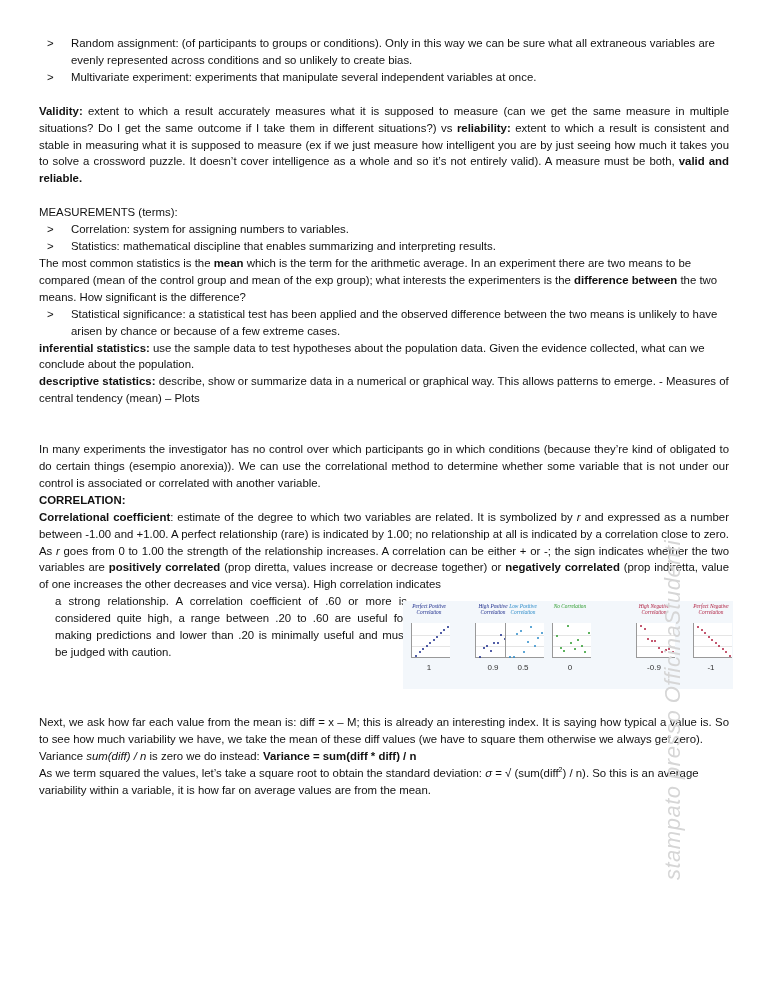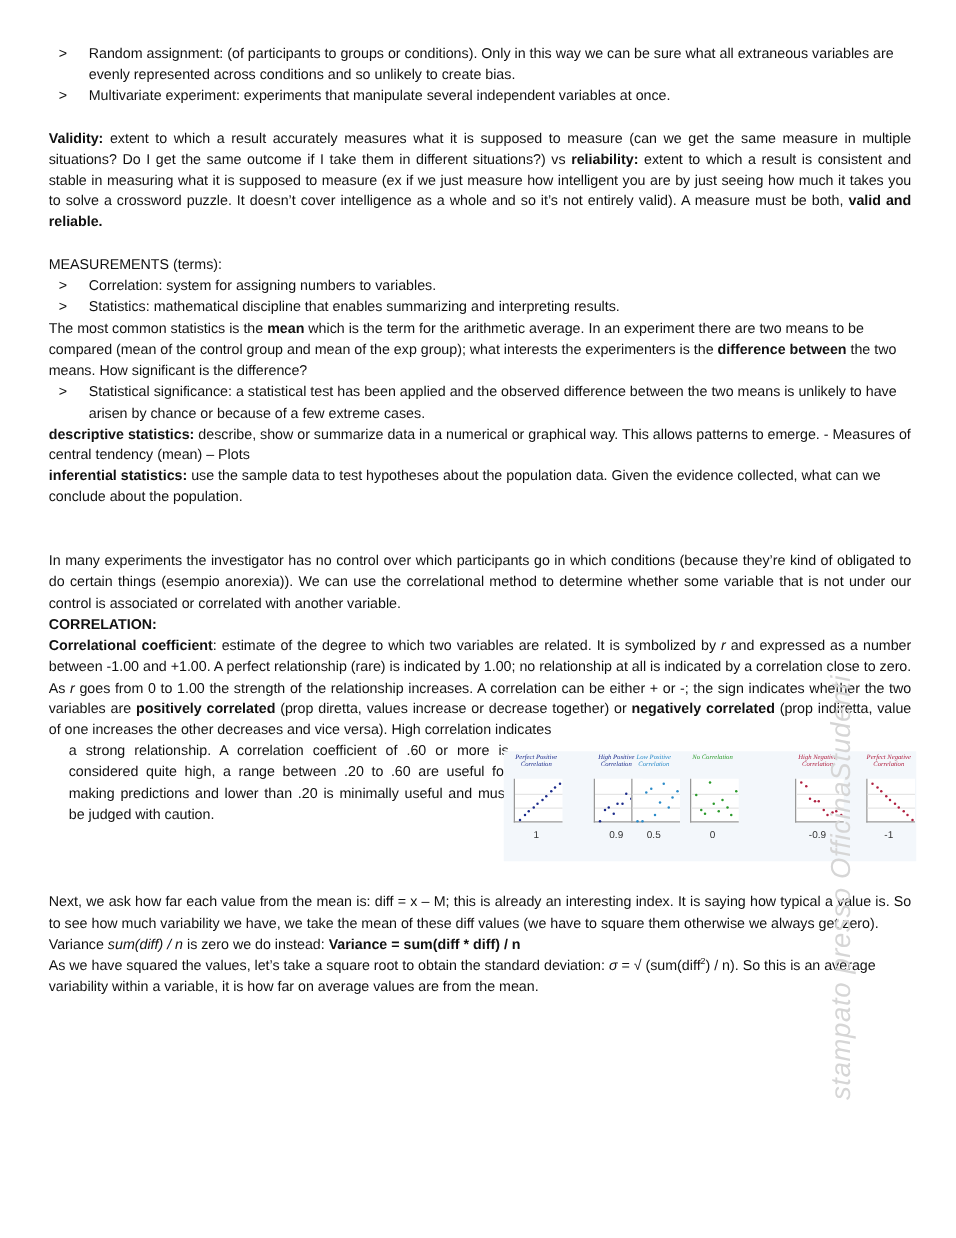--- a/index.html
+++ b/index.html
@@ -40,22 +40,22 @@
 
   <p class="p"><b>Validity:</b><span> extent to which a result accurately measures what it is supposed to measure (can we get the same measure in multiple situations? Do I get the same outcome if I take them in different situations?) vs </span><b>reliability:</b><span> extent to which a result is consistent and stable in measuring what it is supposed to measure (ex if we just measure how intelligent you are by just seeing how much it takes you to solve a crossword puzzle. It doesn’t cover intelligence as a whole and so it’s not entirely valid). A measure must be both, </span><b>valid and reliable.</b></p>
 
   <div class="gap"></div>
 
   <p class="p left">MEASUREMENTS (terms):</p>
   <p class="bullet"><span class="mark">&gt;</span><span>Correlation: </span><span>system for assigning numbers to variables.</span></p>
   <p class="bullet"><span class="mark">&gt;</span><span>Statistics: </span><span>mathematical discipline that enables summarizing and interpreting results.</span></p>
   <p class="p left"><span>The most common statistics is the </span><b>mean</b><span> which is the term for the arithmetic average. In an experiment there are two means to be compared (mean of the control group and mean of the exp group); what interests the experimenters is the </span><b>difference between</b><span> the two means. How significant is the difference?</span></p>
   <p class="bullet"><span class="mark">&gt;</span><span>Statistical significance: a statistical test has been applied and the observed difference between the two means is unlikely to have arisen by chance or because of a few extreme cases.</span></p>
+  <p class="p left"><b>inferential statistics:</b><span> use the sample data to test hypotheses about the population data. Given the evidence collected, what can we conclude about the population.</span></p>
   <p class="p left"><b>descriptive statistics:</b><span> describe, show or summarize data in a numerical or graphical way. This allows patterns to emerge. - Measures of central tendency (mean) – Plots</span></p>
-  <p class="p left"><b>inferential statistics:</b><span> use the sample data to test hypotheses about the population data. Given the evidence collected, what can we conclude about the population.</span></p>
 
   <div class="gap"></div>
   <div class="gap"></div>
 
   <p class="p">In many experiments the investigator has no control over which participants go in which conditions (because they’re kind of obligated to do certain things (esempio anorexia)). We can use the correlational method to determine whether some variable that is not under our control is associated or correlated with another variable.</p>
   <p class="p left"><b>CORRELATION:</b></p>
   <p class="p"><b>Correlational coefficient</b><span>: estimate of the degree to which two variables are related. It is symbolized by </span><i>r</i><span> and expressed as a number between -1.00 and +1.00. A perfect relationship (rare) is indicated by 1.00; no relationship at all is indicated by a correlation close to zero. As </span><i>r</i><span> goes from 0 to 1.00 the strength of the relationship increases. A correlation can be either + or -; the sign indicates whether the two variables are </span><b>positively correlated</b><span> (prop diretta, values increase or decrease together) or </span><b>negatively correlated</b><span> (prop indiretta, value of one increases the other decreases and vice versa). High correlation indicates</span></p>
 
   <div class="fig-row">
     <p class="fig-text p">a strong relationship. A correlation coefficient of .60 or more is considered quite high, a range between .20 to .60 are useful for making predictions and lower than .20 is minimally useful and must be judged with caution.</p>
@@ -168,16 +168,16 @@
           </div>
           <div class="pval">-1</div>
         </div>
       </div>
   </div>
 
   <div class="gap"></div>
 
   <p class="p">Next, we ask how far each value from the mean is: diff = x – M; this is already an interesting index. It is saying how typical a value is. So to see how much variability we have, we take the mean of these diff values (we have to square them otherwise we always get zero).</p>
   <p class="p left"><span>Variance </span><i>sum(diff) / n</i><span> is zero we do instead: </span><b>Variance = sum(diff * diff) / n</b></p>
-  <p class="p left"><span>As we have squared the values, let’s take a square root to obtain the standard deviation: </span><i>σ</i><span> = √ (sum(diff</span><sup>2</sup><span>) / n). So this is an average variability within a variable, it is how far on average values are from the mean.</span></p>
+  <p class="p left"><span>As we term squared the values, let’s take a square root to obtain the standard deviation: </span><i>σ</i><span> = √ (sum(diff</span><sup>2</sup><span>) / n). So this is an average variability within a variable, it is how far on average values are from the mean.</span></p>
 </div>
 
 <div class="watermark">stampato presso OfficinaStudenti</div>
 
 </body></html>

